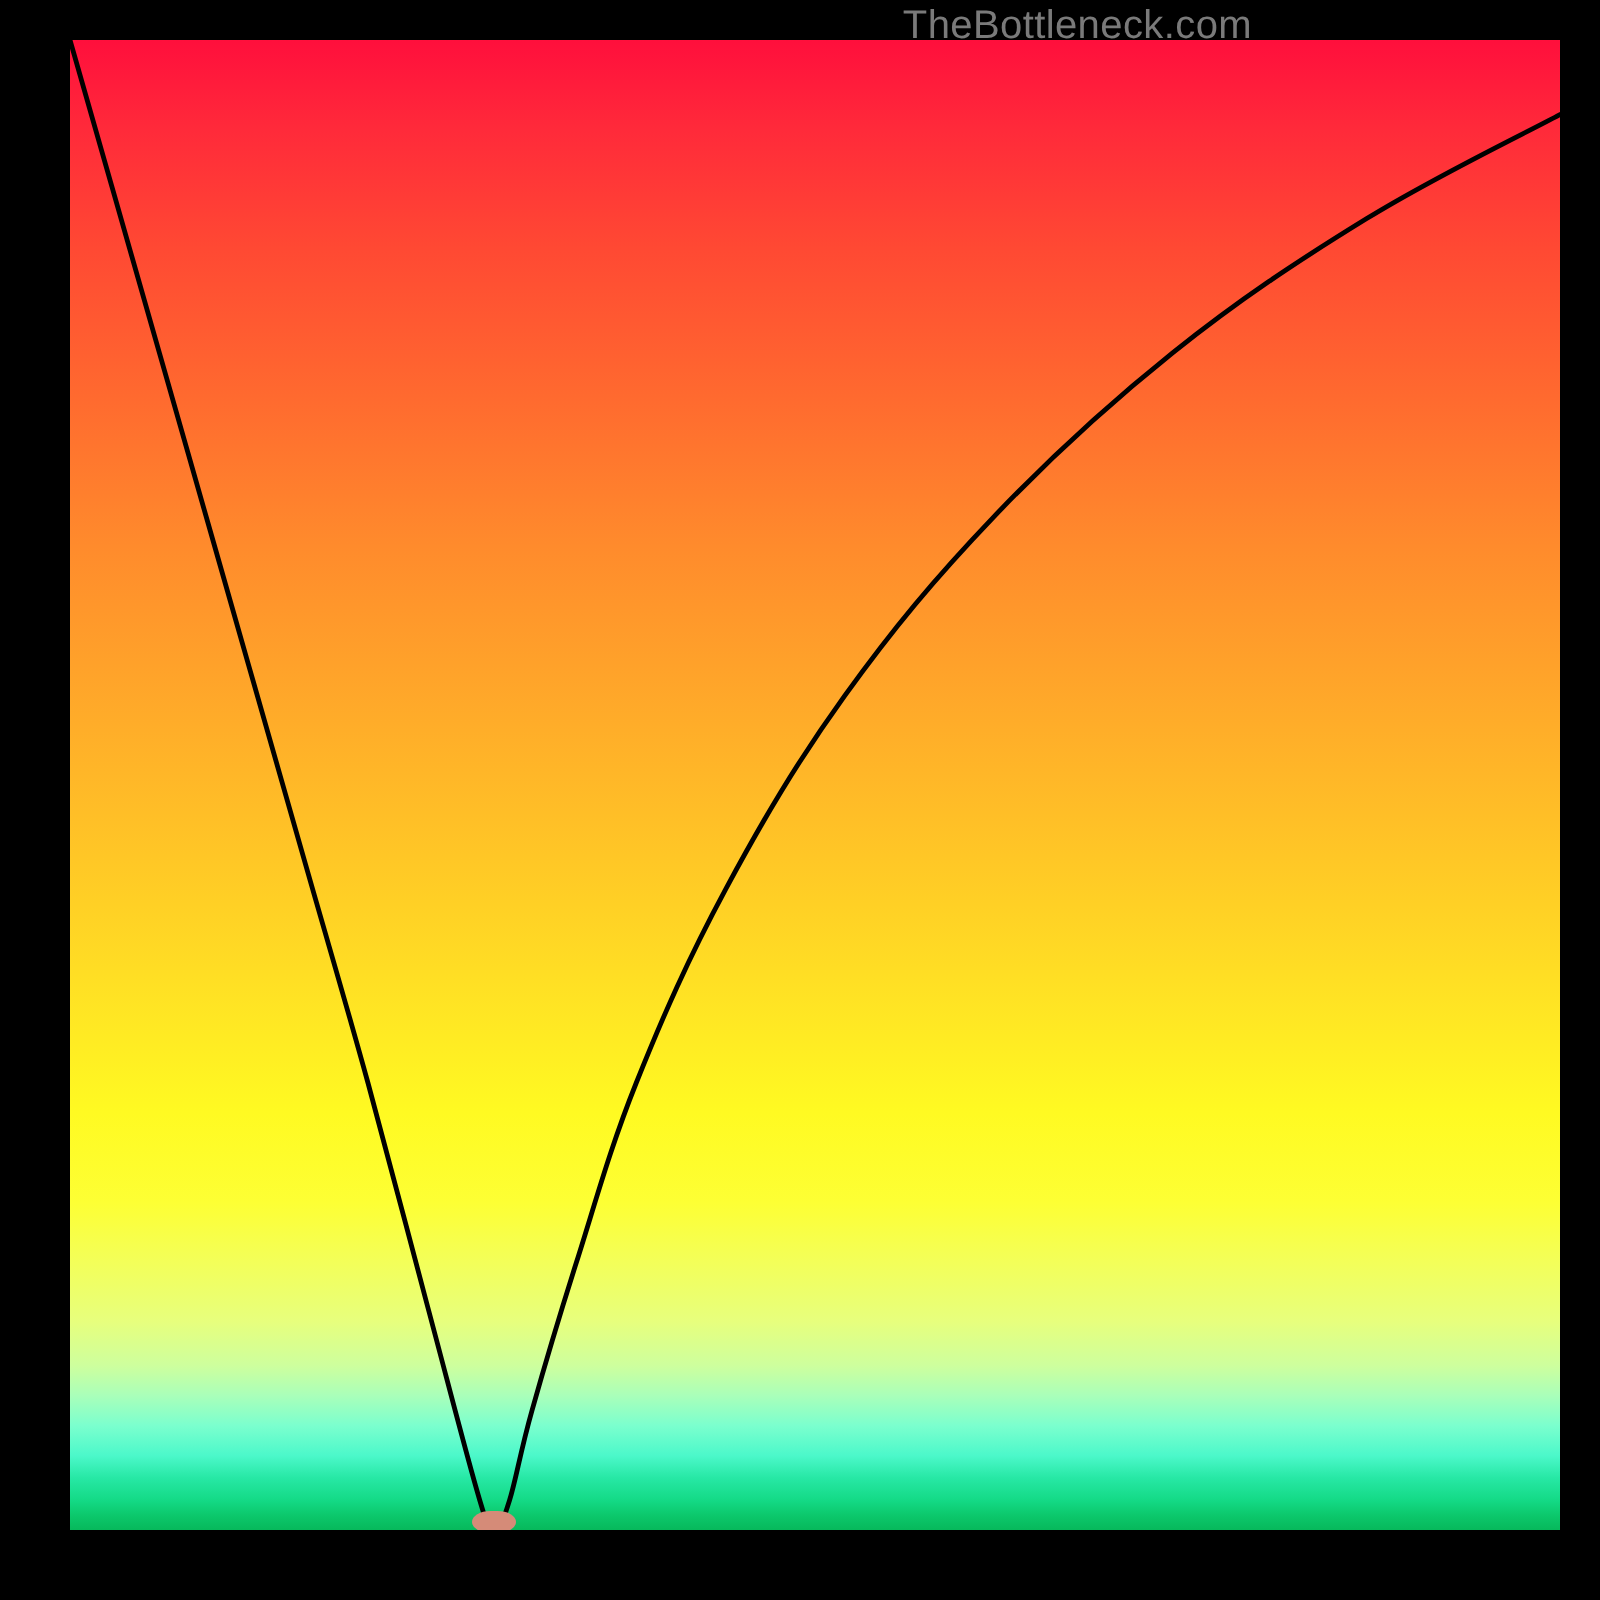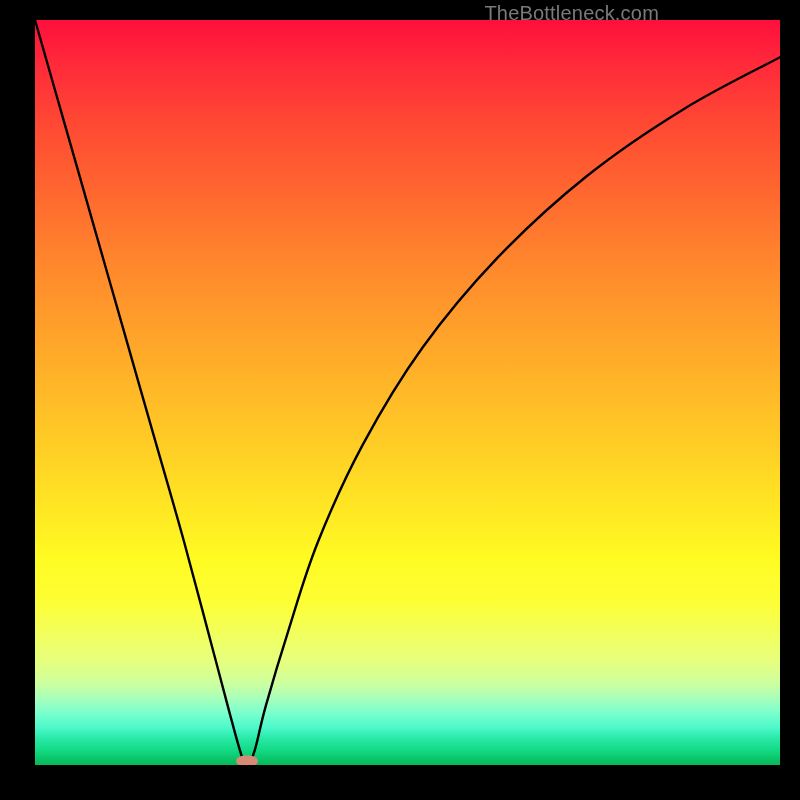--- a/index.html
+++ b/index.html
@@ -10,21 +10,20 @@
     background: #000;
     overflow: hidden;
   }
   .frame {
     position: absolute;
     left: 0;
     top: 0;
     width: 636px;
     height: 800px;
     background: #000;
-    padding-left: 33px;
   }
   .plot-area {
     position: absolute;
     left: 35px;
     top: 20px;
     width: 745px;
     height: 745px;
     overflow: hidden;
   }
   .gradient {

